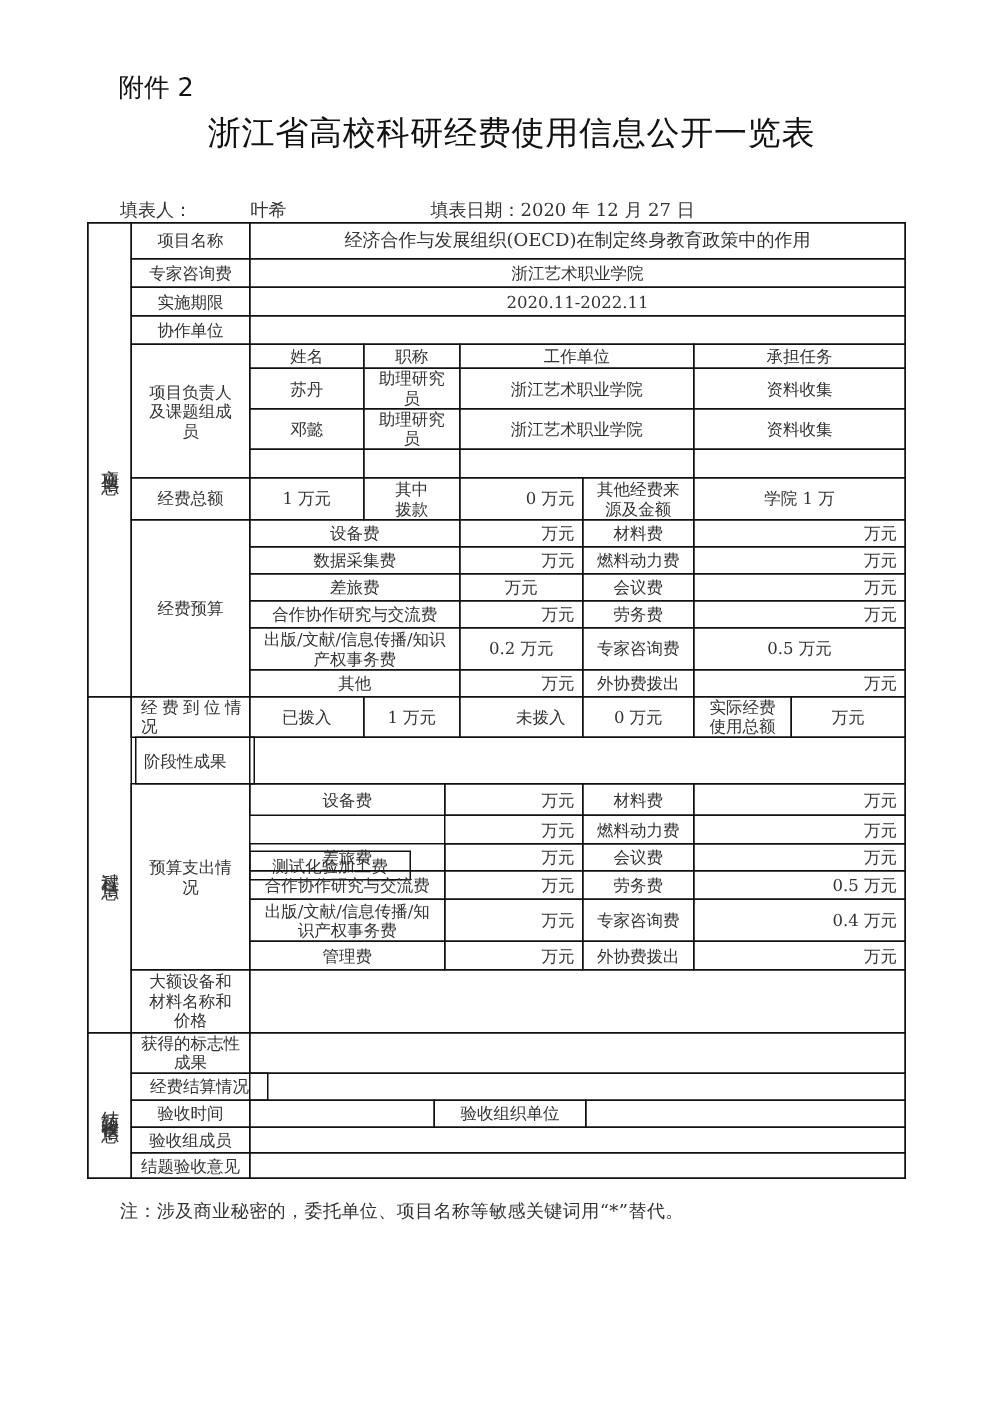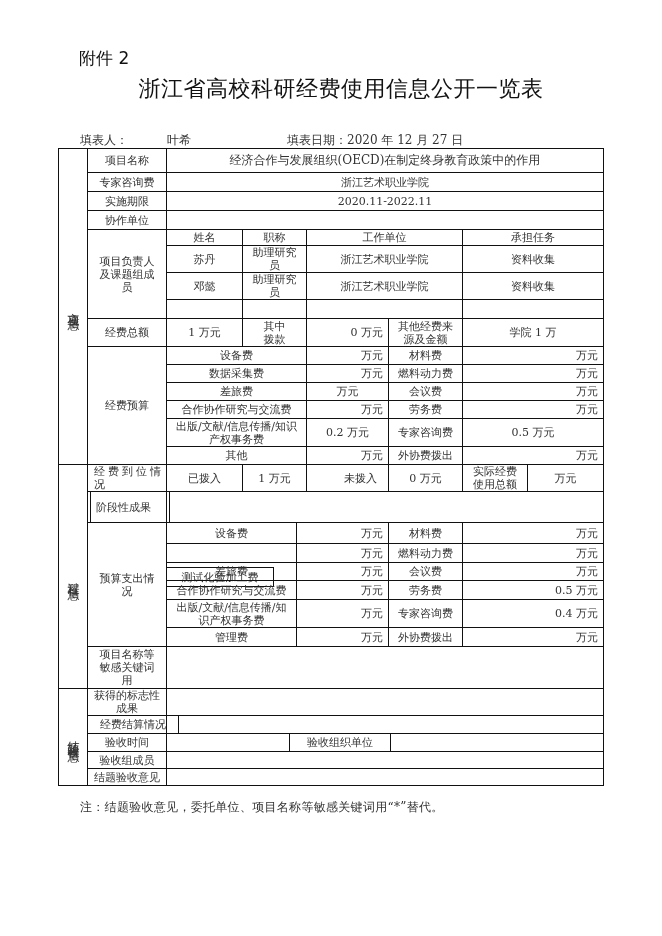--- a/index.html
+++ b/index.html
@@ -135,32 +135,32 @@
   <div class="cell" style="left:166px;top:599px;width:131px;height:29px;padding:0 8px;">出版/文献/信息传播/知识产权事务费</div>
   <div class="cell r" style="left:296px;top:599px;width:93px;height:29px;">万元</div>
   <div class="cell" style="left:388px;top:599px;width:75px;height:29px;">专家咨询费</div>
   <div class="cell r" style="left:462px;top:599px;width:142px;height:29px;padding-left:24px;">0.4 万元</div>
 
   <div class="cell" style="left:166px;top:627px;width:131px;height:20px;">管理费</div>
   <div class="cell r" style="left:296px;top:627px;width:93px;height:20px;">万元</div>
   <div class="cell" style="left:388px;top:627px;width:75px;height:20px;">外协费拨出</div>
   <div class="cell r" style="left:462px;top:627px;width:142px;height:20px;">万元</div>
 
-  <div class="cell" style="left:87px;top:646px;width:80px;height:43px;padding:0 8px;">项目名称等敏感关键词用</div>
+  <div class="cell" style="left:87px;top:646px;width:80px;height:43px;padding:0 8px;">大额设备和材料名称和价格</div>
   <div class="cell" style="left:166px;top:646px;width:438px;height:43px;"></div>
 
   <div class="cell" style="left:87px;top:688px;width:80px;height:28px;padding:0 6px;">获得的标志性成果</div>
   <div class="cell" style="left:166px;top:688px;width:438px;height:28px;"></div>
   <div class="cell" style="left:87px;top:715px;width:92px;height:19px;">经费结算情况</div>
   <div class="cell" style="left:166px;top:715px;width:438px;height:19px;"></div>
   <div class="cell" style="left:87px;top:733px;width:80px;height:19px;">验收时间</div>
   <div class="cell" style="left:166px;top:733px;width:124px;height:19px;"></div>
   <div class="cell" style="left:289px;top:733px;width:102px;height:19px;">验收组织单位</div>
   <div class="cell" style="left:390px;top:733px;width:214px;height:19px;"></div>
   <div class="cell" style="left:87px;top:751px;width:80px;height:18px;">验收组成员</div>
   <div class="cell" style="left:166px;top:751px;width:438px;height:18px;"></div>
   <div class="cell" style="left:87px;top:768px;width:80px;height:18px;">结题验收意见</div>
   <div class="cell" style="left:166px;top:768px;width:438px;height:18px;"></div>
 
   <div class="outer"></div>
 </div>
 
-<div class="abs note">注：结题验收意见，委托单位、项目名称等敏感关键词用“*”替代。</div>
+<div class="abs note">注：涉及商业秘密的，委托单位、项目名称等敏感关键词用“*”替代。</div>
 
 </body></html>

